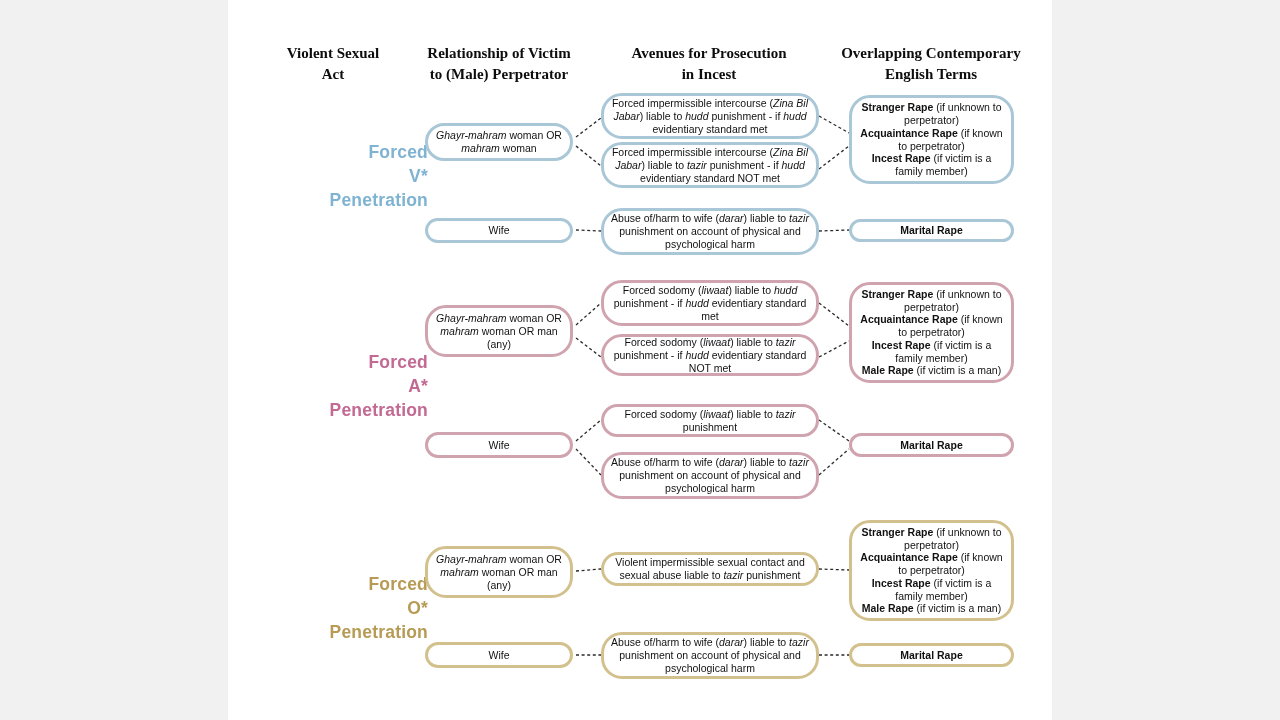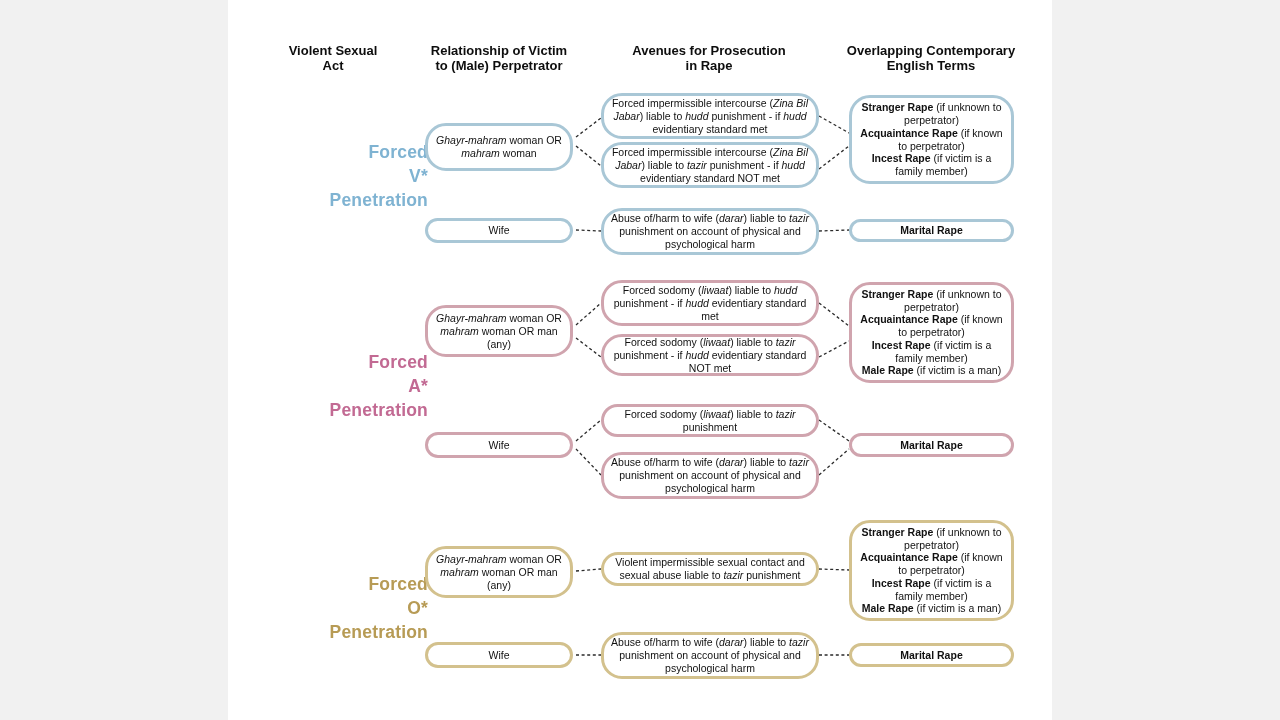--- a/index.html
+++ b/index.html
@@ -9,22 +9,22 @@
     background:#f1f1f1;
     font-family:"Liberation Sans", sans-serif;
     overflow:hidden;
     color:#111;
   }
   .panel { position:absolute; left:228px; top:0; width:824px; height:720px; background:#ffffff; }
   svg.connectors { position:absolute; left:0; top:0; width:1280px; height:720px; pointer-events:none; }
   svg.connectors line { stroke:#2a2a2a; stroke-width:1.3; stroke-dasharray:3 2.6; }
 
   .hdr {
-    position:absolute; font-weight:bold; font-size:13px; line-height:15px;
-    text-align:center; color:#0d0d0d;
+    position:absolute; font-weight:bold; font-size:15px; line-height:21px;
+    text-align:center; color:#0d0d0d;font-family:Liberation Serif, serif;
   }
   .act {
     position:absolute; width:190px; text-align:right; font-weight:bold;
     font-size:17.5px; line-height:24px; white-space:pre-line; letter-spacing:.2px;
   }
   .act.c-blue { color:#7fb3d2; }
   .act.c-pink { color:#c26a93; }
   .act.c-gold { color:#b79b55; }
 
   .node {
@@ -67,29 +67,29 @@
   <line x1="819" y1="569" x2="849" y2="570"></line>
   <line x1="576" y1="655" x2="601" y2="655"></line>
   <line x1="819" y1="655" x2="849" y2="655"></line>
 </svg>
 
 <div class="hdr" style="left:273px; top:43px; width:120px; white-space:pre-line;">Violent Sexual
 Act</div>
 <div class="hdr" style="left:419px; top:43px; width:160px; white-space:pre-line;">Relationship of Victim
 to (Male) Perpetrator</div>
 <div class="hdr" style="left:624px; top:43px; width:170px; white-space:pre-line;">Avenues for Prosecution
-in Rape</div>
+in Incest</div>
 <div class="hdr" style="left:841px; top:43px; width:180px; white-space:pre-line;">Overlapping Contemporary
 English Terms</div>
 
 <div class="act c-blue" style="left:238px; top:140px;">Forced
 V*
 Penetration</div>
 
-<div class="node b-blue" style="left:425px; top:123px; width:148px; height:48px;">
+<div class="node b-blue" style="left:425px; top:123px; width:148px; height:38px;">
   <div><span class="it">Ghayr-mahram</span><span> woman OR </span><span class="it">mahram</span><span> woman</span></div>
 </div>
 
 <div class="node b-blue" style="left:601px; top:93px; width:218px; height:46px;">
   <div><span>Forced impermissible intercourse (</span><span class="it">Zina Bil Jabar</span><span>) liable to </span><span class="it">hudd</span><span> punishment - if </span><span class="it">hudd</span><span> evidentiary standard met</span></div>
 </div>
 <div class="node b-blue" style="left:601px; top:142px; width:218px; height:46px;">
   <div><span>Forced impermissible intercourse (</span><span class="it">Zina Bil Jabar</span><span>) liable to </span><span class="it">tazir</span><span> punishment - if </span><span class="it">hudd</span><span> evidentiary standard NOT met</span></div>
 </div>
 

